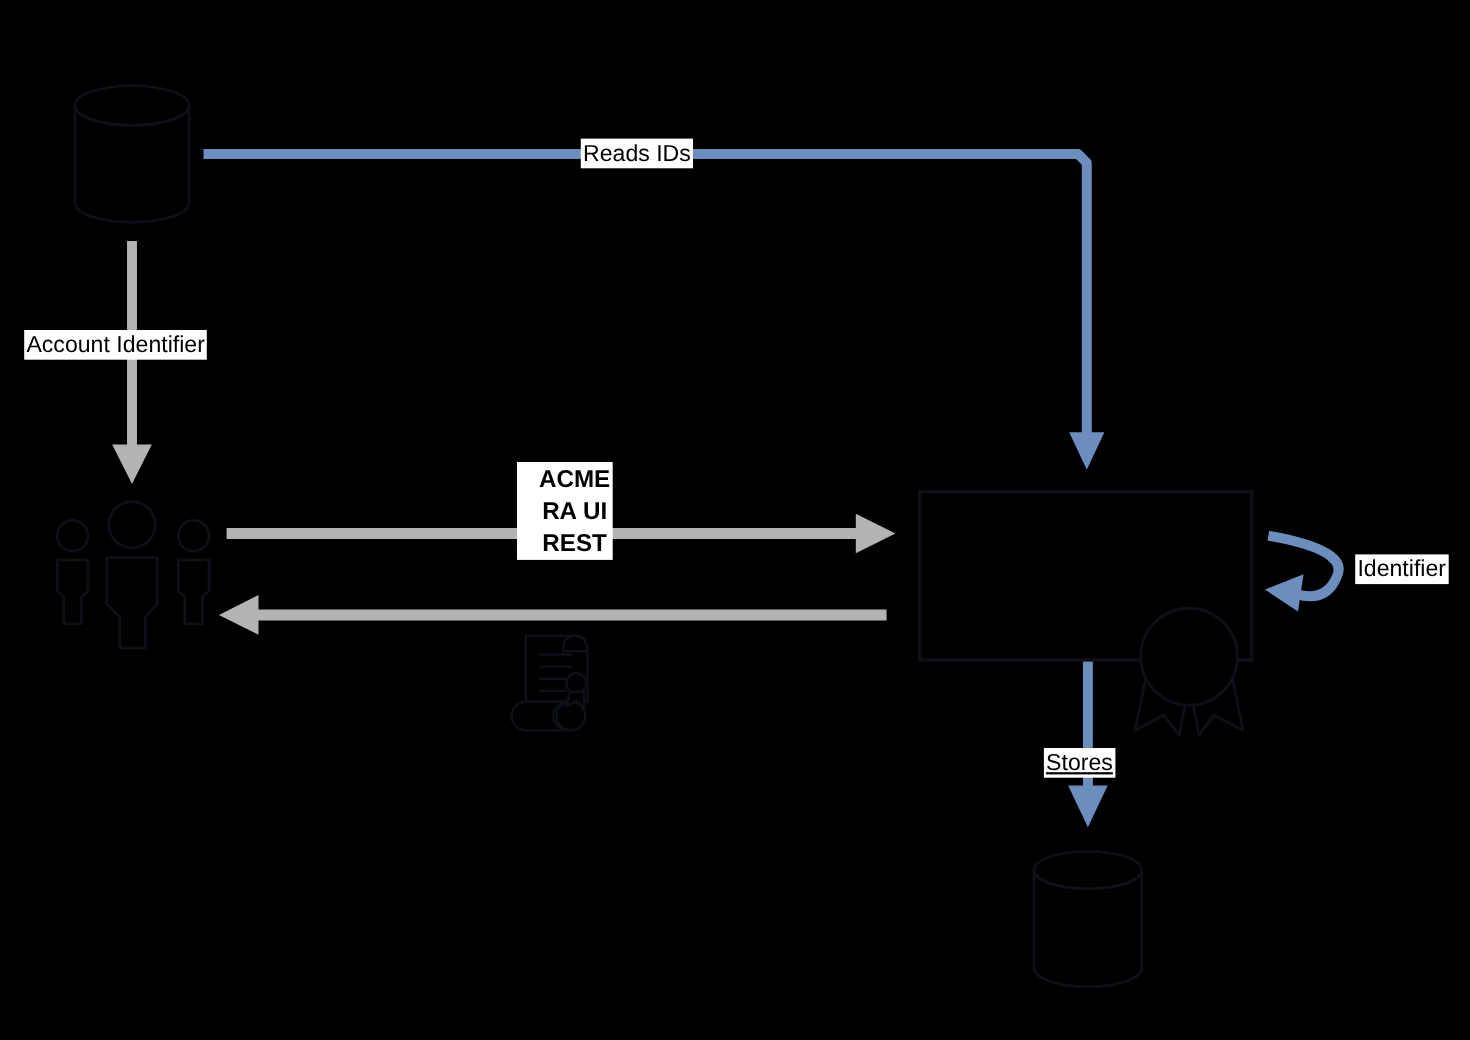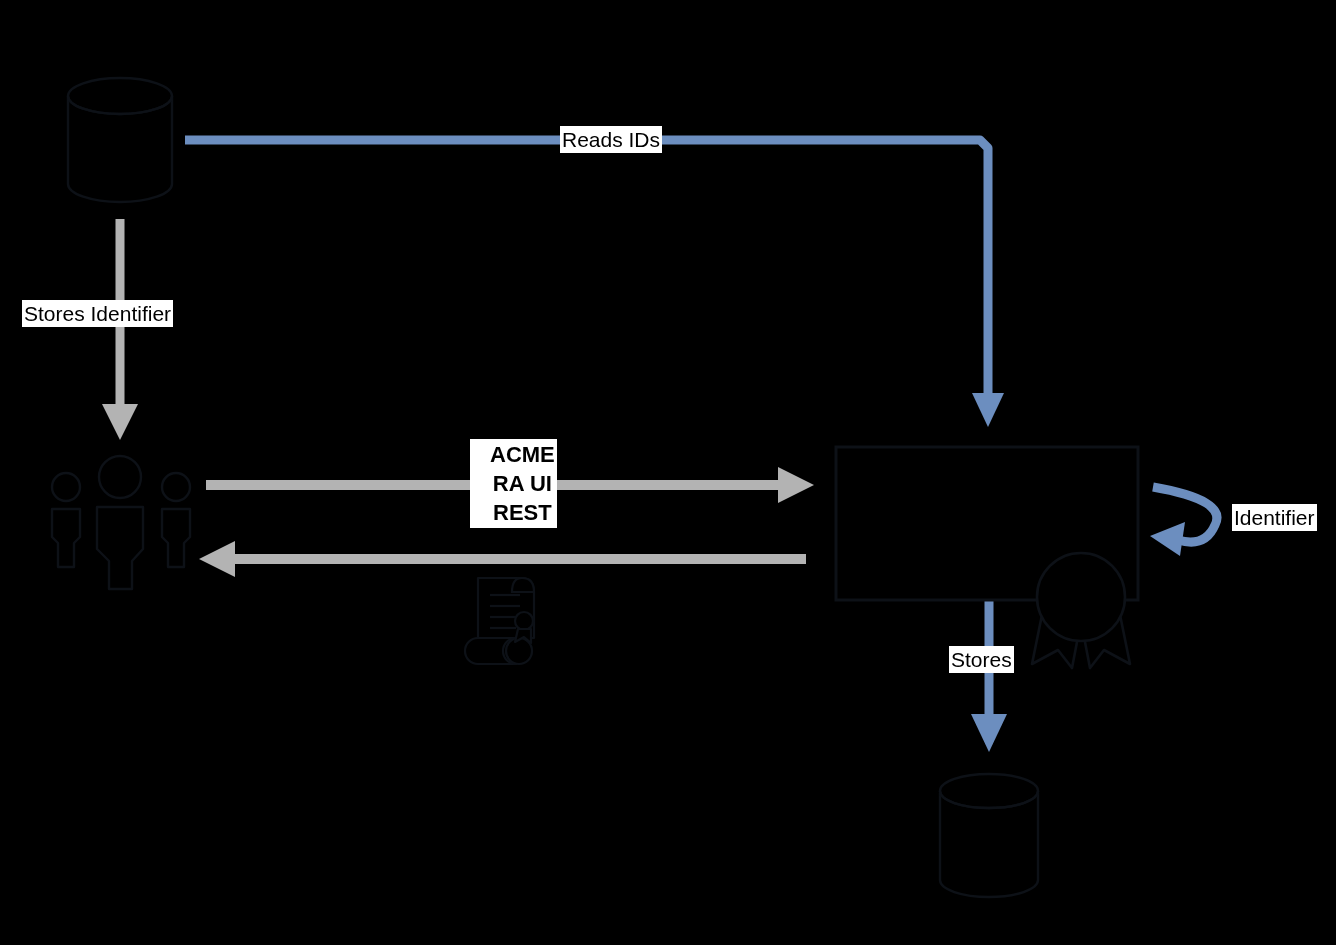--- a/index.html
+++ b/index.html
@@ -118,25 +118,25 @@
     </g>
 
     <g>
       <path d="M 940 791 L 940 880 A 49 17 0 0 0 1038 880 L 1038 791" fill="#000000" stroke="#0D1117" stroke-width="2.4"></path>
       <ellipse cx="989" cy="791" rx="49" ry="17" fill="#000000" stroke="#0D1117" stroke-width="2.4"></ellipse>
       <path d="M 940 791 A 49 17 0 0 0 1038 791" fill="none" stroke="#0D1117" stroke-width="2.4"></path>
     </g>
 
   </svg>
 
-  <div class="edge-label" style="left:528px; top:126px;margin-left:32px;">Reads IDs</div>
+  <div class="edge-label" style="left:528px; top:126px;">Reads IDs</div>
 
-  <div class="edge-label" style="left:22px; top:300px;">Stores Identifier</div>
+  <div class="edge-label" style="left:22px; top:300px;">Account Identifier</div>
 
-  <div class="edge-label bold" style="left:470px; top:439px;padding-left:20px;">ACME
+  <div class="edge-label bold" style="left:470px; top:420px;padding-left:20px;">ACME
 RA UI
 REST</div>
 
   <div class="edge-label" style="left:1232px; top:504px;">Identifier</div>
 
-  <div class="edge-label" style="left:949px; top:646px;">Stores</div>
+  <div class="edge-label" style="left:949px; top:680px;text-decoration:underline;">Stores</div>
 
 </div>
 
 </body></html>

